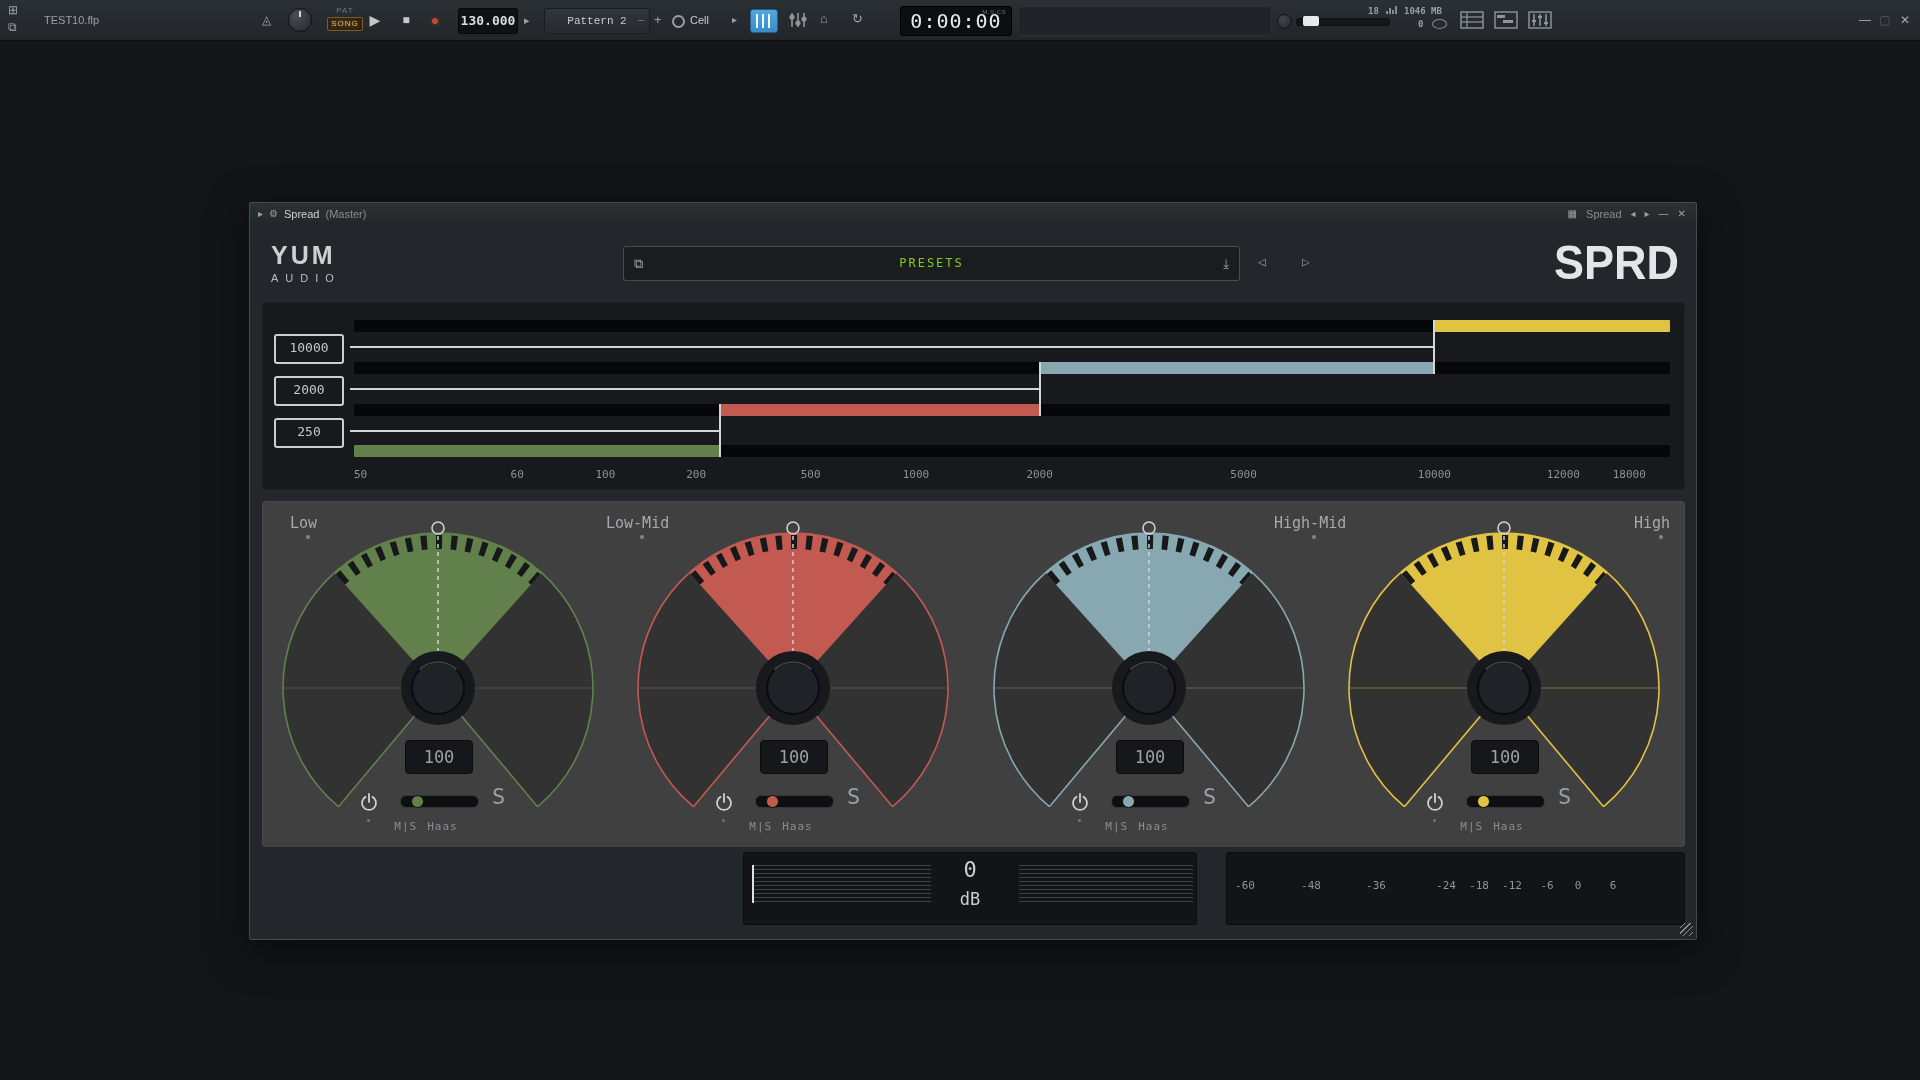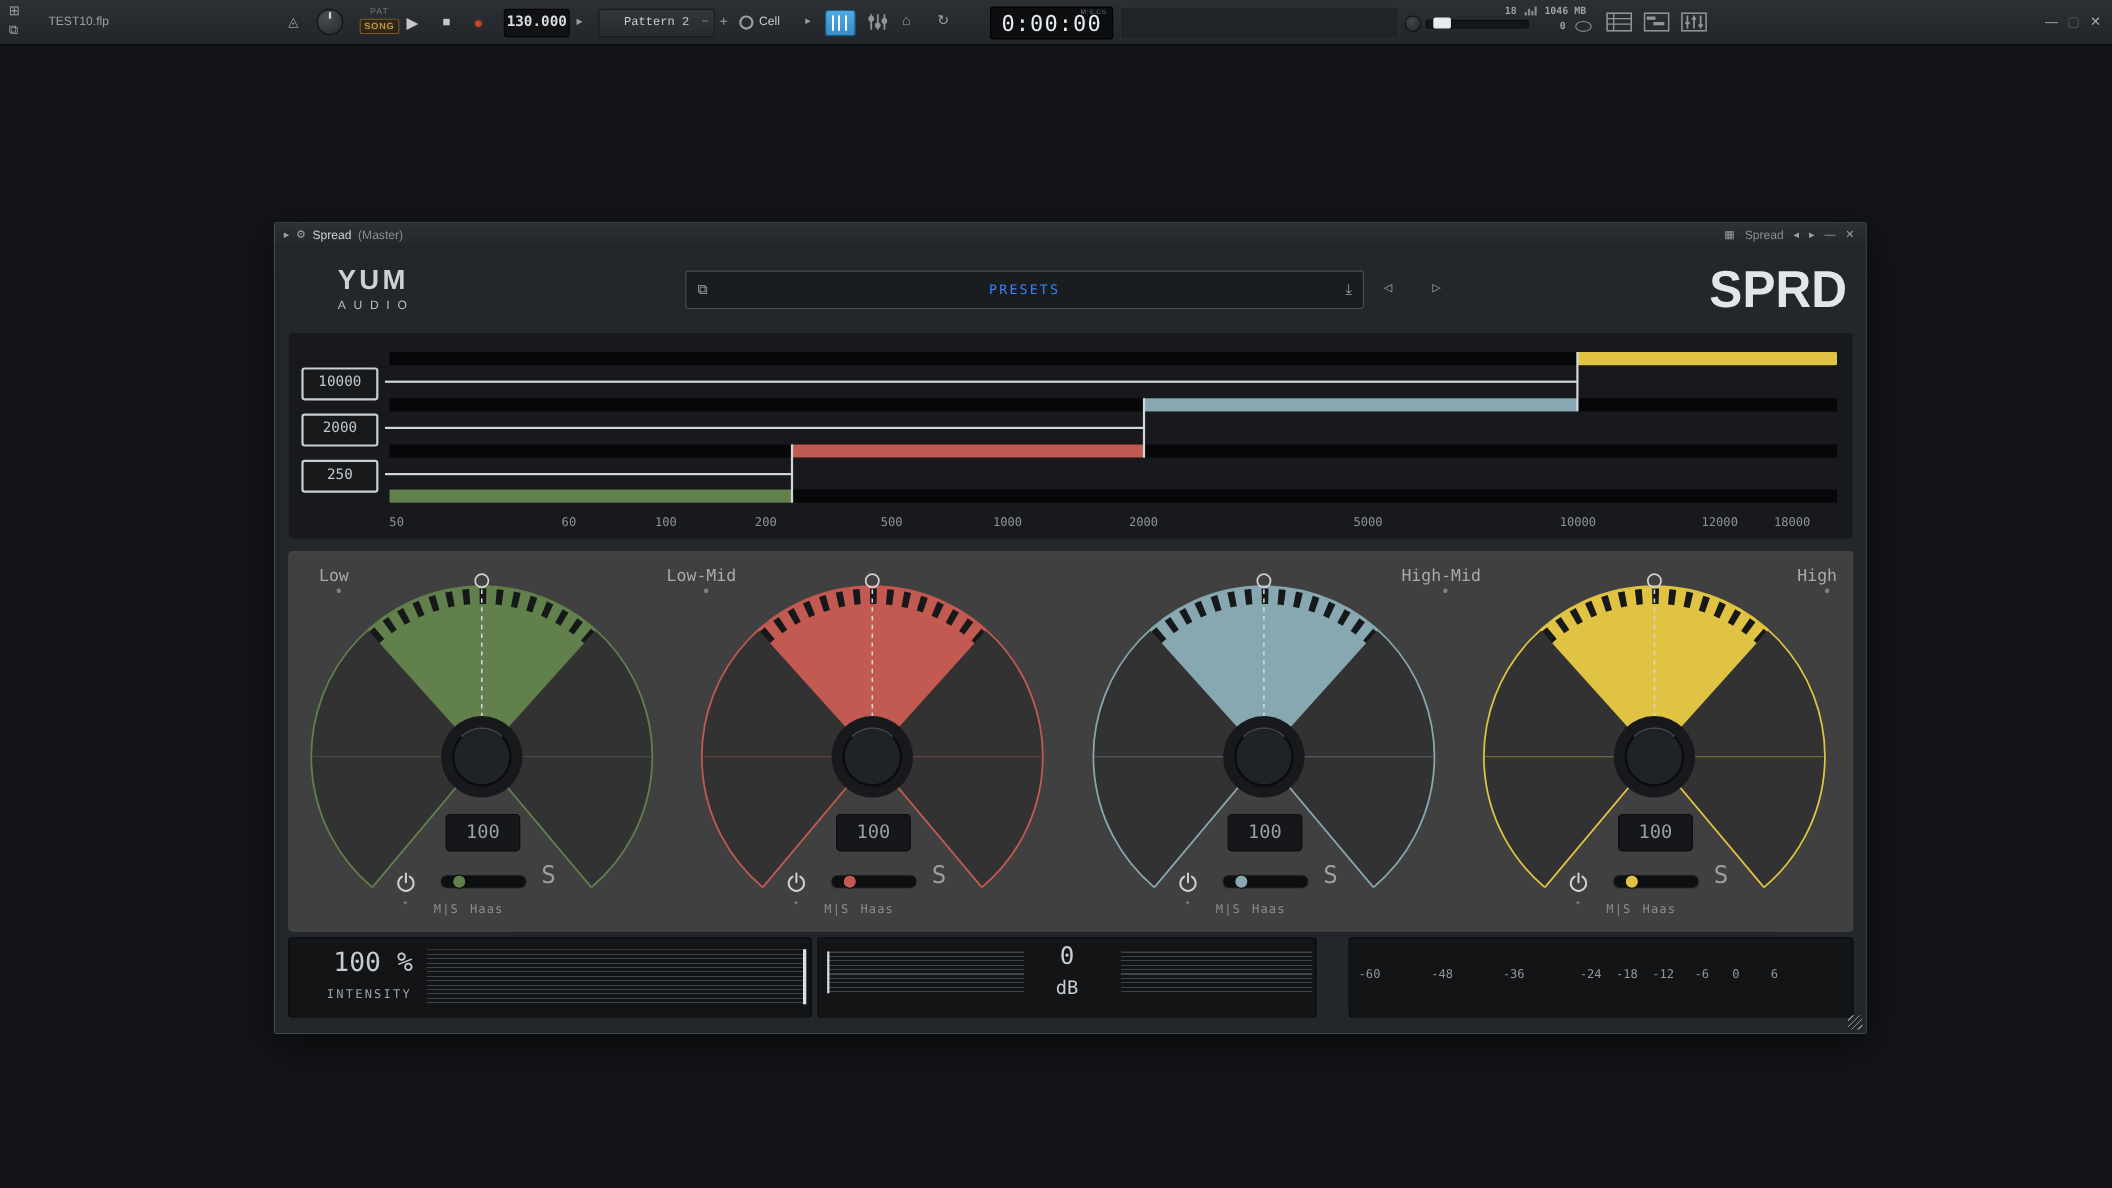--- a/index.html
+++ b/index.html
@@ -67,27 +67,27 @@
           background:linear-gradient(#2c3135,#222629);border-bottom:1px solid #121416;}
   .ptitle .lft{position:absolute;left:8px;top:0;height:22px;display:flex;align-items:center;gap:6px;}
   .ptitle .rgt{position:absolute;right:10px;top:0;height:22px;display:flex;align-items:center;gap:9px;}
   .pt-txt{font-size:11px;color:#cdd2d6;}
   .pt-sub{font-size:11px;color:#878d93;}
   .pt-ico{font-size:10px;color:#9aa0a5;line-height:1;}
   .pbody{position:absolute;left:0;top:22px;right:0;bottom:0;background:#23272b;
          font-family:"DejaVu Sans Mono",monospace;}
 
   
-  .brand{position:absolute;left:21px;top:16px;color:#ccd1d4;margin-left:36px;}
+  .brand{position:absolute;left:21px;top:16px;color:#ccd1d4;}
   .brand .b1{font-size:25px;font-weight:bold;letter-spacing:3px;font-family:"Liberation Sans",sans-serif;}
   .brand .b2{font-size:11px;letter-spacing:7px;color:#b9bec2;margin-top:2px;font-family:"Liberation Sans",sans-serif;}
   .presets{position:absolute;left:373px;top:21px;width:615px;height:33px;background:#1a1d1f;
            border:1px solid #474c52;border-radius:3px;}
   .presets .lbl{position:absolute;width:100%;text-align:center;line-height:33px;font-size:12px;
-                letter-spacing:2px;color:#3b82f6;}
+                letter-spacing:2px;color:#84cc16;}
   .presets .ic-l{position:absolute;left:10px;top:0;line-height:33px;font-size:13px;color:#9aa0a5;}
   .presets .ic-r{position:absolute;right:10px;top:0;line-height:33px;font-size:13px;color:#9aa0a5;}
   .preset-nav{position:absolute;top:27px;font-size:13px;color:#8d9398;line-height:20px;}
   .sprd-logo{position:absolute;right:17px;top:12px;font-family:"Liberation Sans",sans-serif;
              font-size:45px;font-weight:800;color:#e2e6e9;letter-spacing:0px;transform:scaleY(1.05);}
 
   
   .spectrum{position:absolute;left:12px;top:77px;width:1421px;height:186px;background:#17191c;
             border:1px solid rgba(255,255,255,.04);border-radius:4px;}
   .xover-box{position:absolute;left:11px;width:66px;height:26px;background:#17191b;
@@ -439,27 +439,20 @@
       <div class="bm-sdot"></div>
     </div>
     <div class="bm-solo">S</div>
     <div class="bm-mshaas">
       <span>M|S</span><span>Haas</span>
     </div>
   </div>
 </div>
       </div>
 
-      <div class="fpanel" style="left:12px;width:474px;">
-        <div class="intensity-val">100 %</div>
-        <div class="intensity-lbl">INTENSITY</div>
-        <div class="stripes" style="left:125px;top:10px;width:345px;height:50px;">
-          <div class="smark" style="right:0;"></div>
-        </div>
-      </div>
 
       <div class="fpanel" style="left:493px;width:452px;">
         <div class="stripes" style="left:8px;top:12px;width:179px;height:38px;">
           <div class="smark" style="left:0;width:2px;"></div>
         </div>
         <div class="db-val">0</div>
         <div class="db-lbl">dB</div>
         <div class="stripes" style="left:275px;top:12px;width:174px;height:38px;"></div>
       </div>
 

